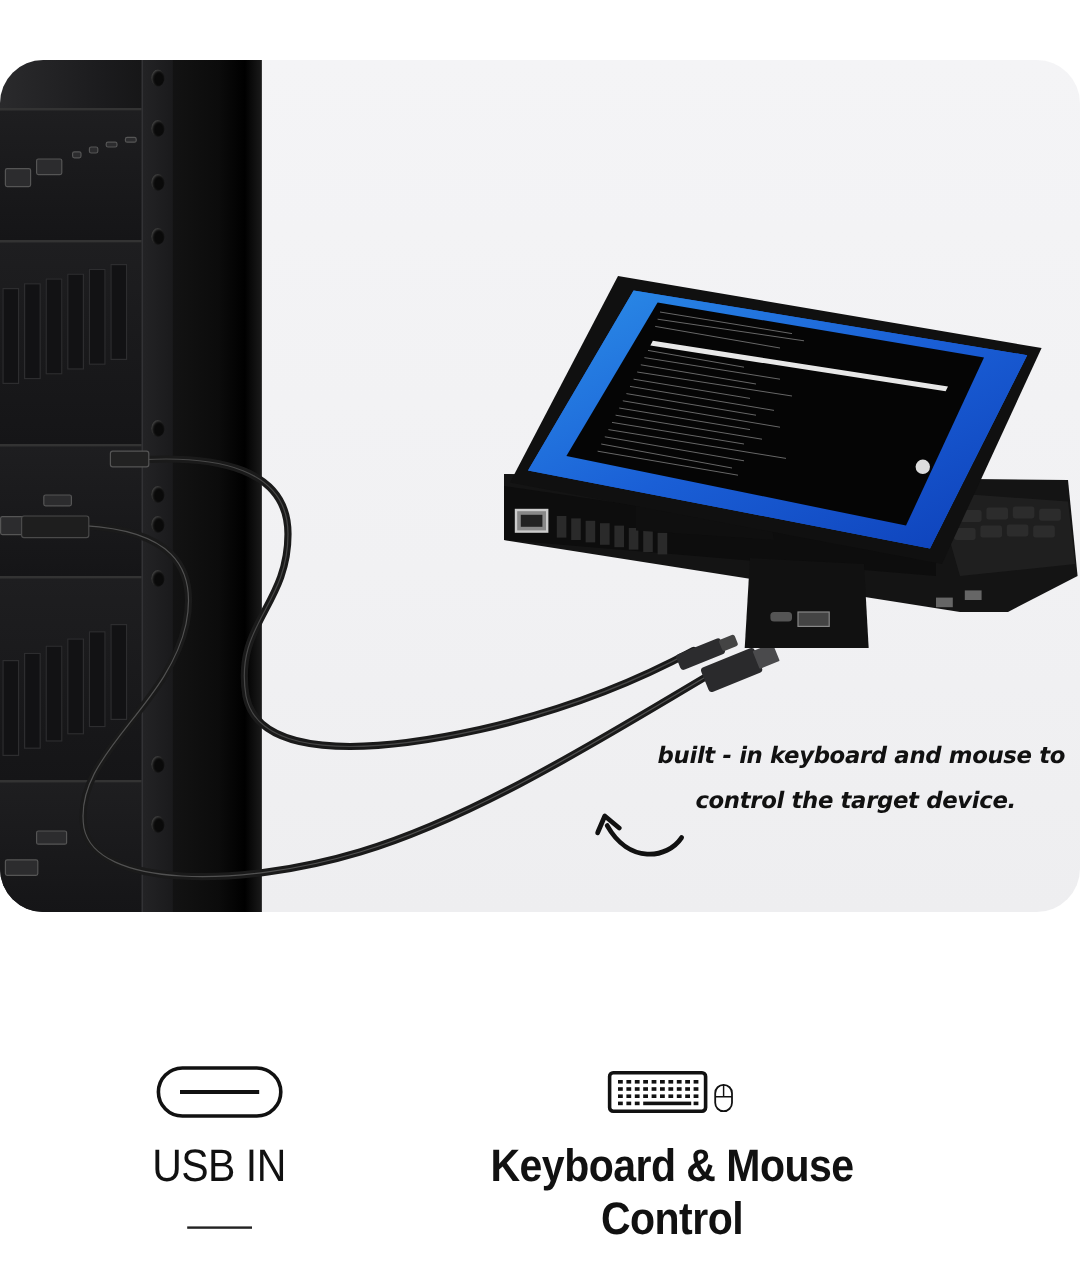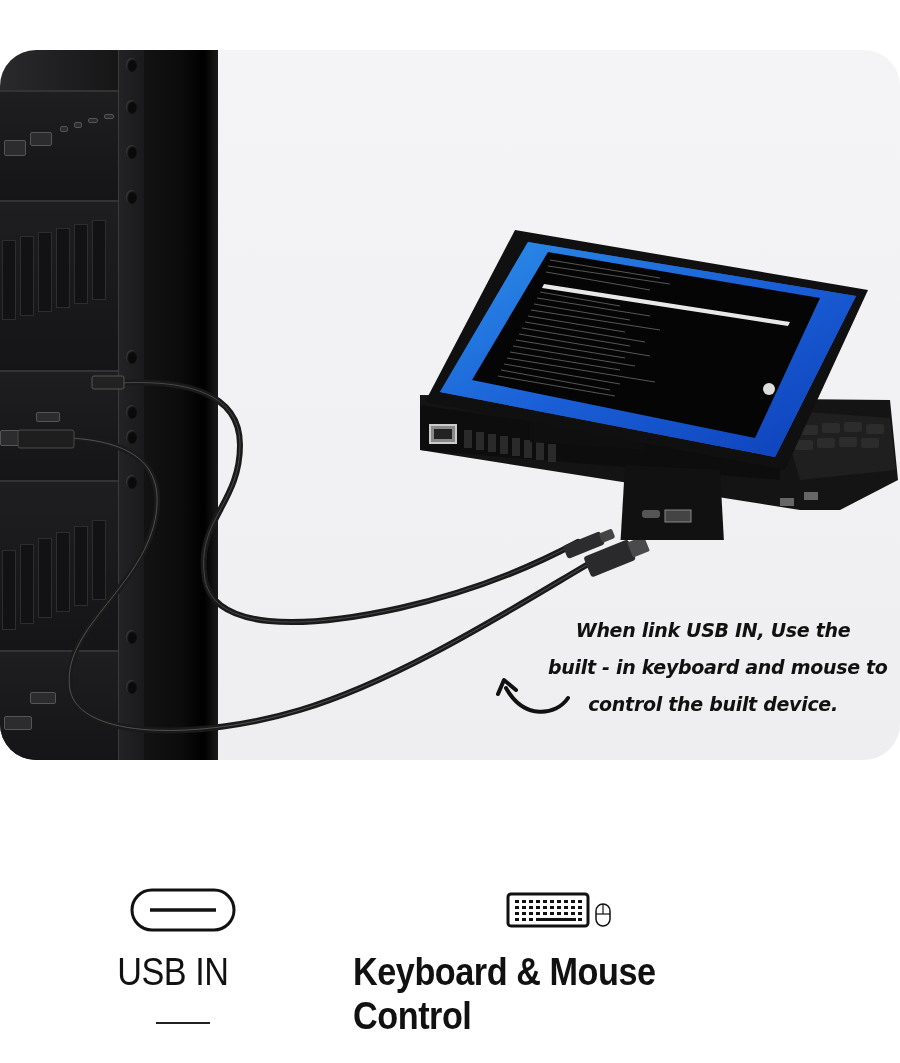--- a/index.html
+++ b/index.html
@@ -29,21 +29,21 @@
   .caption {
     position: absolute; left: 548px; top: 562px; width: 330px;
     font-family: "DejaVu Sans", sans-serif; font-style: italic; font-weight: bold;
     font-size: 19px; line-height: 37px; color: #111; text-align: center;
     letter-spacing: -0.3px;
   }
   .caption span { display:block; white-space: nowrap; }
   .arrow { position:absolute; left:496px; top:676px; }
 
   .features { position:absolute; left:0; top:880px; width:900px; height:150px; }
-  .feature { position:absolute; top:0; text-align:left; }
+  .feature { position:absolute; top:0; text-align:center; }
   .feature-usb { left:110px; width:145px; }
   .feature-km { left:330px; width:460px;font-weight:bold; }
   .f-icon { height:60px; display:flex; align-items:center; justify-content:center; }
   .f-label { font-family: "Liberation Sans", sans-serif; font-size: 38px; color:#111; margin-top: 10px; letter-spacing:-0.5px; line-height: 44px; transform: scaleX(0.9); }
   .f-rule { width: 54px; height: 1.5px; background:#222; margin: 28px auto 0; }
 </style>
 </head>
 <body>
 
 <div class="hero">
@@ -185,23 +185,22 @@
       <line x1="90" y1="172" x2="200" y2="190"></line>
         <line x1="87" y1="178" x2="235" y2="202"></line>
       <line x1="84" y1="184" x2="200" y2="204"></line>
         <line x1="81" y1="190" x2="190" y2="210"></line>
       <line x1="78" y1="196" x2="195" y2="216"></line>
     </g>
     <circle cx="349" cy="209" r="6" fill="#ddd"></circle>
   </svg>
 
   <div class="caption">
-    <span>When link USB IN, Use the</span>
     <span>built - in keyboard and mouse to</span>
-    <span>control the built device.</span>
+    <span>control the target device.</span>
   </div>
   <svg class="arrow" width="80" height="48" viewBox="0 0 80 48" style="top:626px;">
     <path d="M72,22 C60,40 28,44 10,12" fill="none" stroke="#111" stroke-width="4" stroke-linecap="round"></path>
     <path d="M2,18 L8,4 L20,14" fill="none" stroke="#111" stroke-width="4" stroke-linecap="round" stroke-linejoin="round"></path>
   </svg>
 </div>
 
 <div class="features">
   <div class="feature feature-usb">
     <div class="f-icon">

